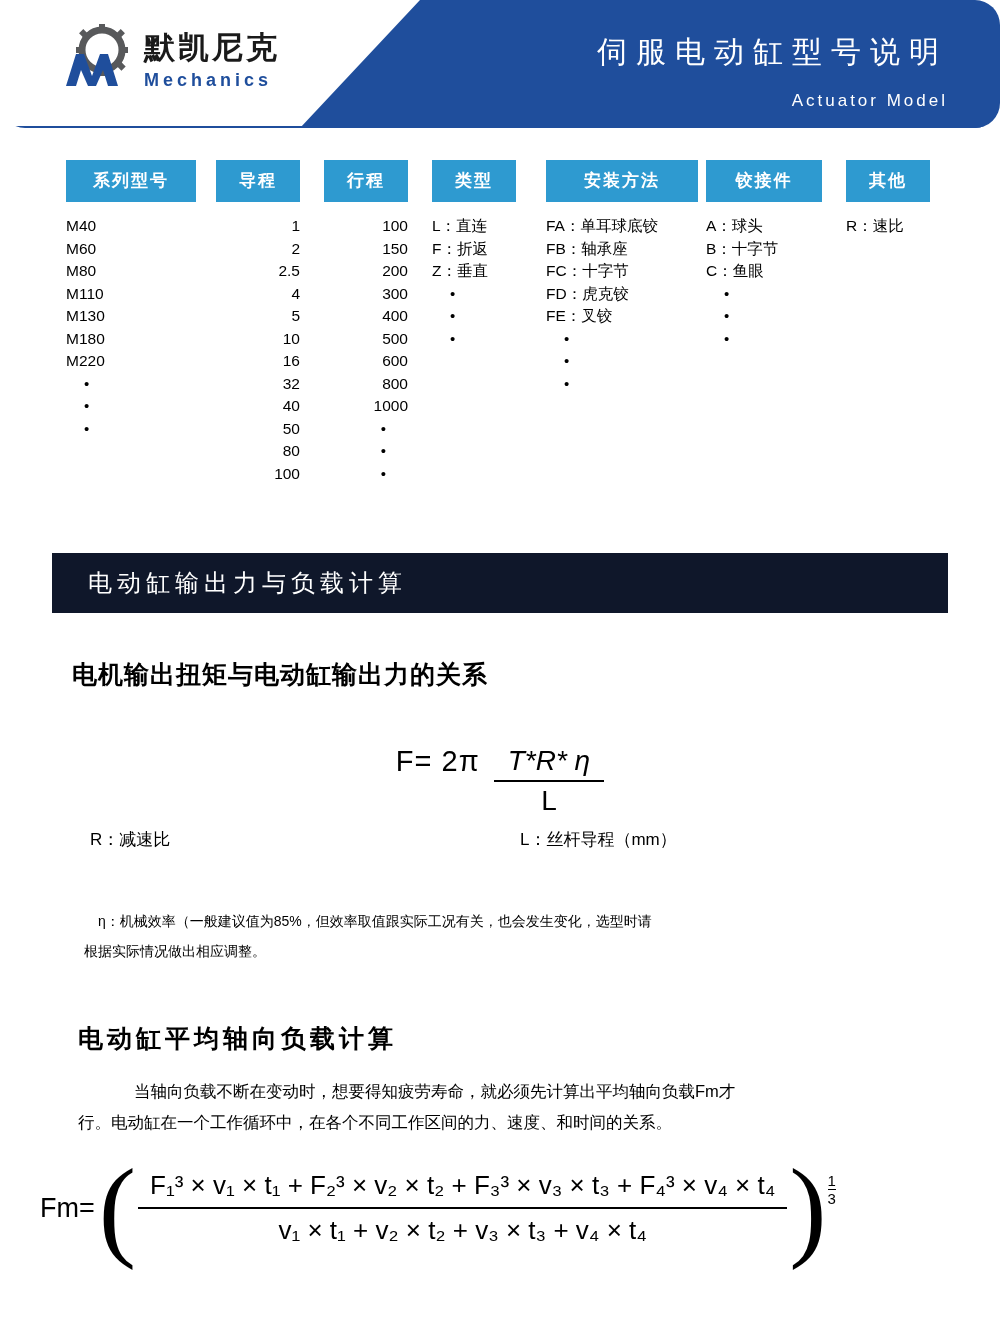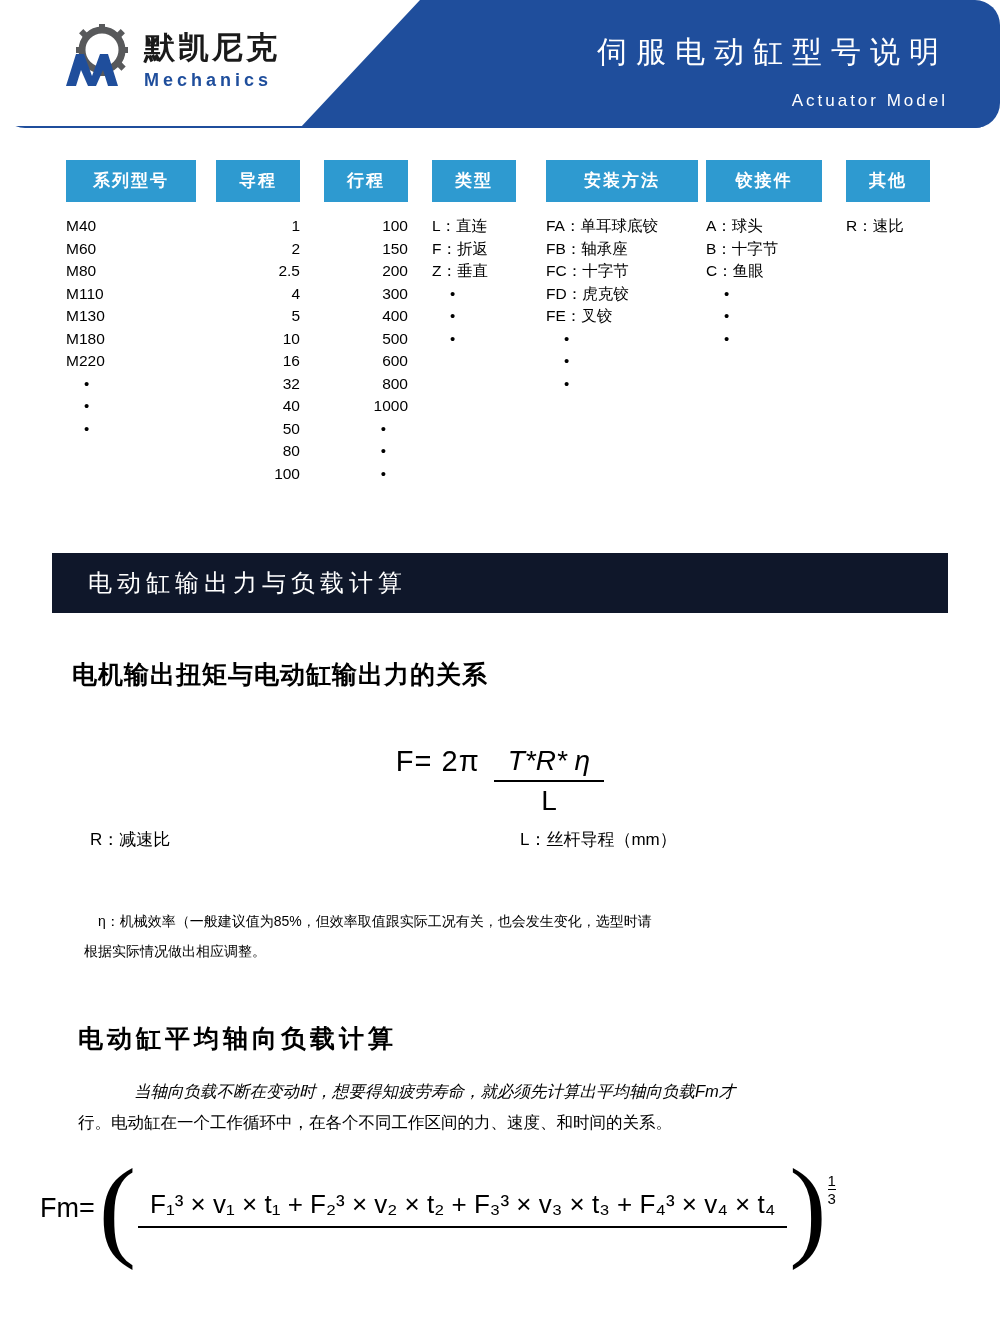--- a/index.html
+++ b/index.html
@@ -194,21 +194,21 @@
 
   .para {
     position: absolute;
     left: 78px; top: 1076px;
     width: 830px;
     font-size: 16.5px;
     line-height: 31px;
     text-indent: 0;
   }
   .para p { margin: 0; }
-  .para .p1 { text-indent: 56px; font-style: italic; }
+  .para .p1 { text-indent: 56px; }
 
   
   .formula2 {
     position: absolute;
     left: 40px; top: 1168px;
     width: 930px;
     display: flex;
     align-items: center;
     font-size: 26px;
   }
@@ -408,20 +408,21 @@
   <p class="p1">当轴向负载不断在变动时，想要得知疲劳寿命，就必须先计算出平均轴向负载Fm才</p>
   <p>行。电动缸在一个工作循环中，在各个不同工作区间的力、速度、和时间的关系。</p>
 </div>
 
 <div class="formula2">
   <span class="fm-label">Fm=</span>
   <span class="paren">(</span>
   <span class="bigfrac">
     <span class="num">F₁³ × v₁ × t₁ + F₂³ × v₂ × t₂ + F₃³ × v₃ × t₃ + F₄³ × v₄ × t₄</span>
     <span class="bar"></span>
+    <span class="den">v₁ × t₁ + v₂ × t₂ + v₃ × t₃ + v₄ × t₄</span>
   </span>
   <span class="paren">)</span>
   <span class="expfrac">
     <span>1</span>
     <span class="bar"></span>
     <span>3</span>
   </span>
 </div>
 
 </body></html>

